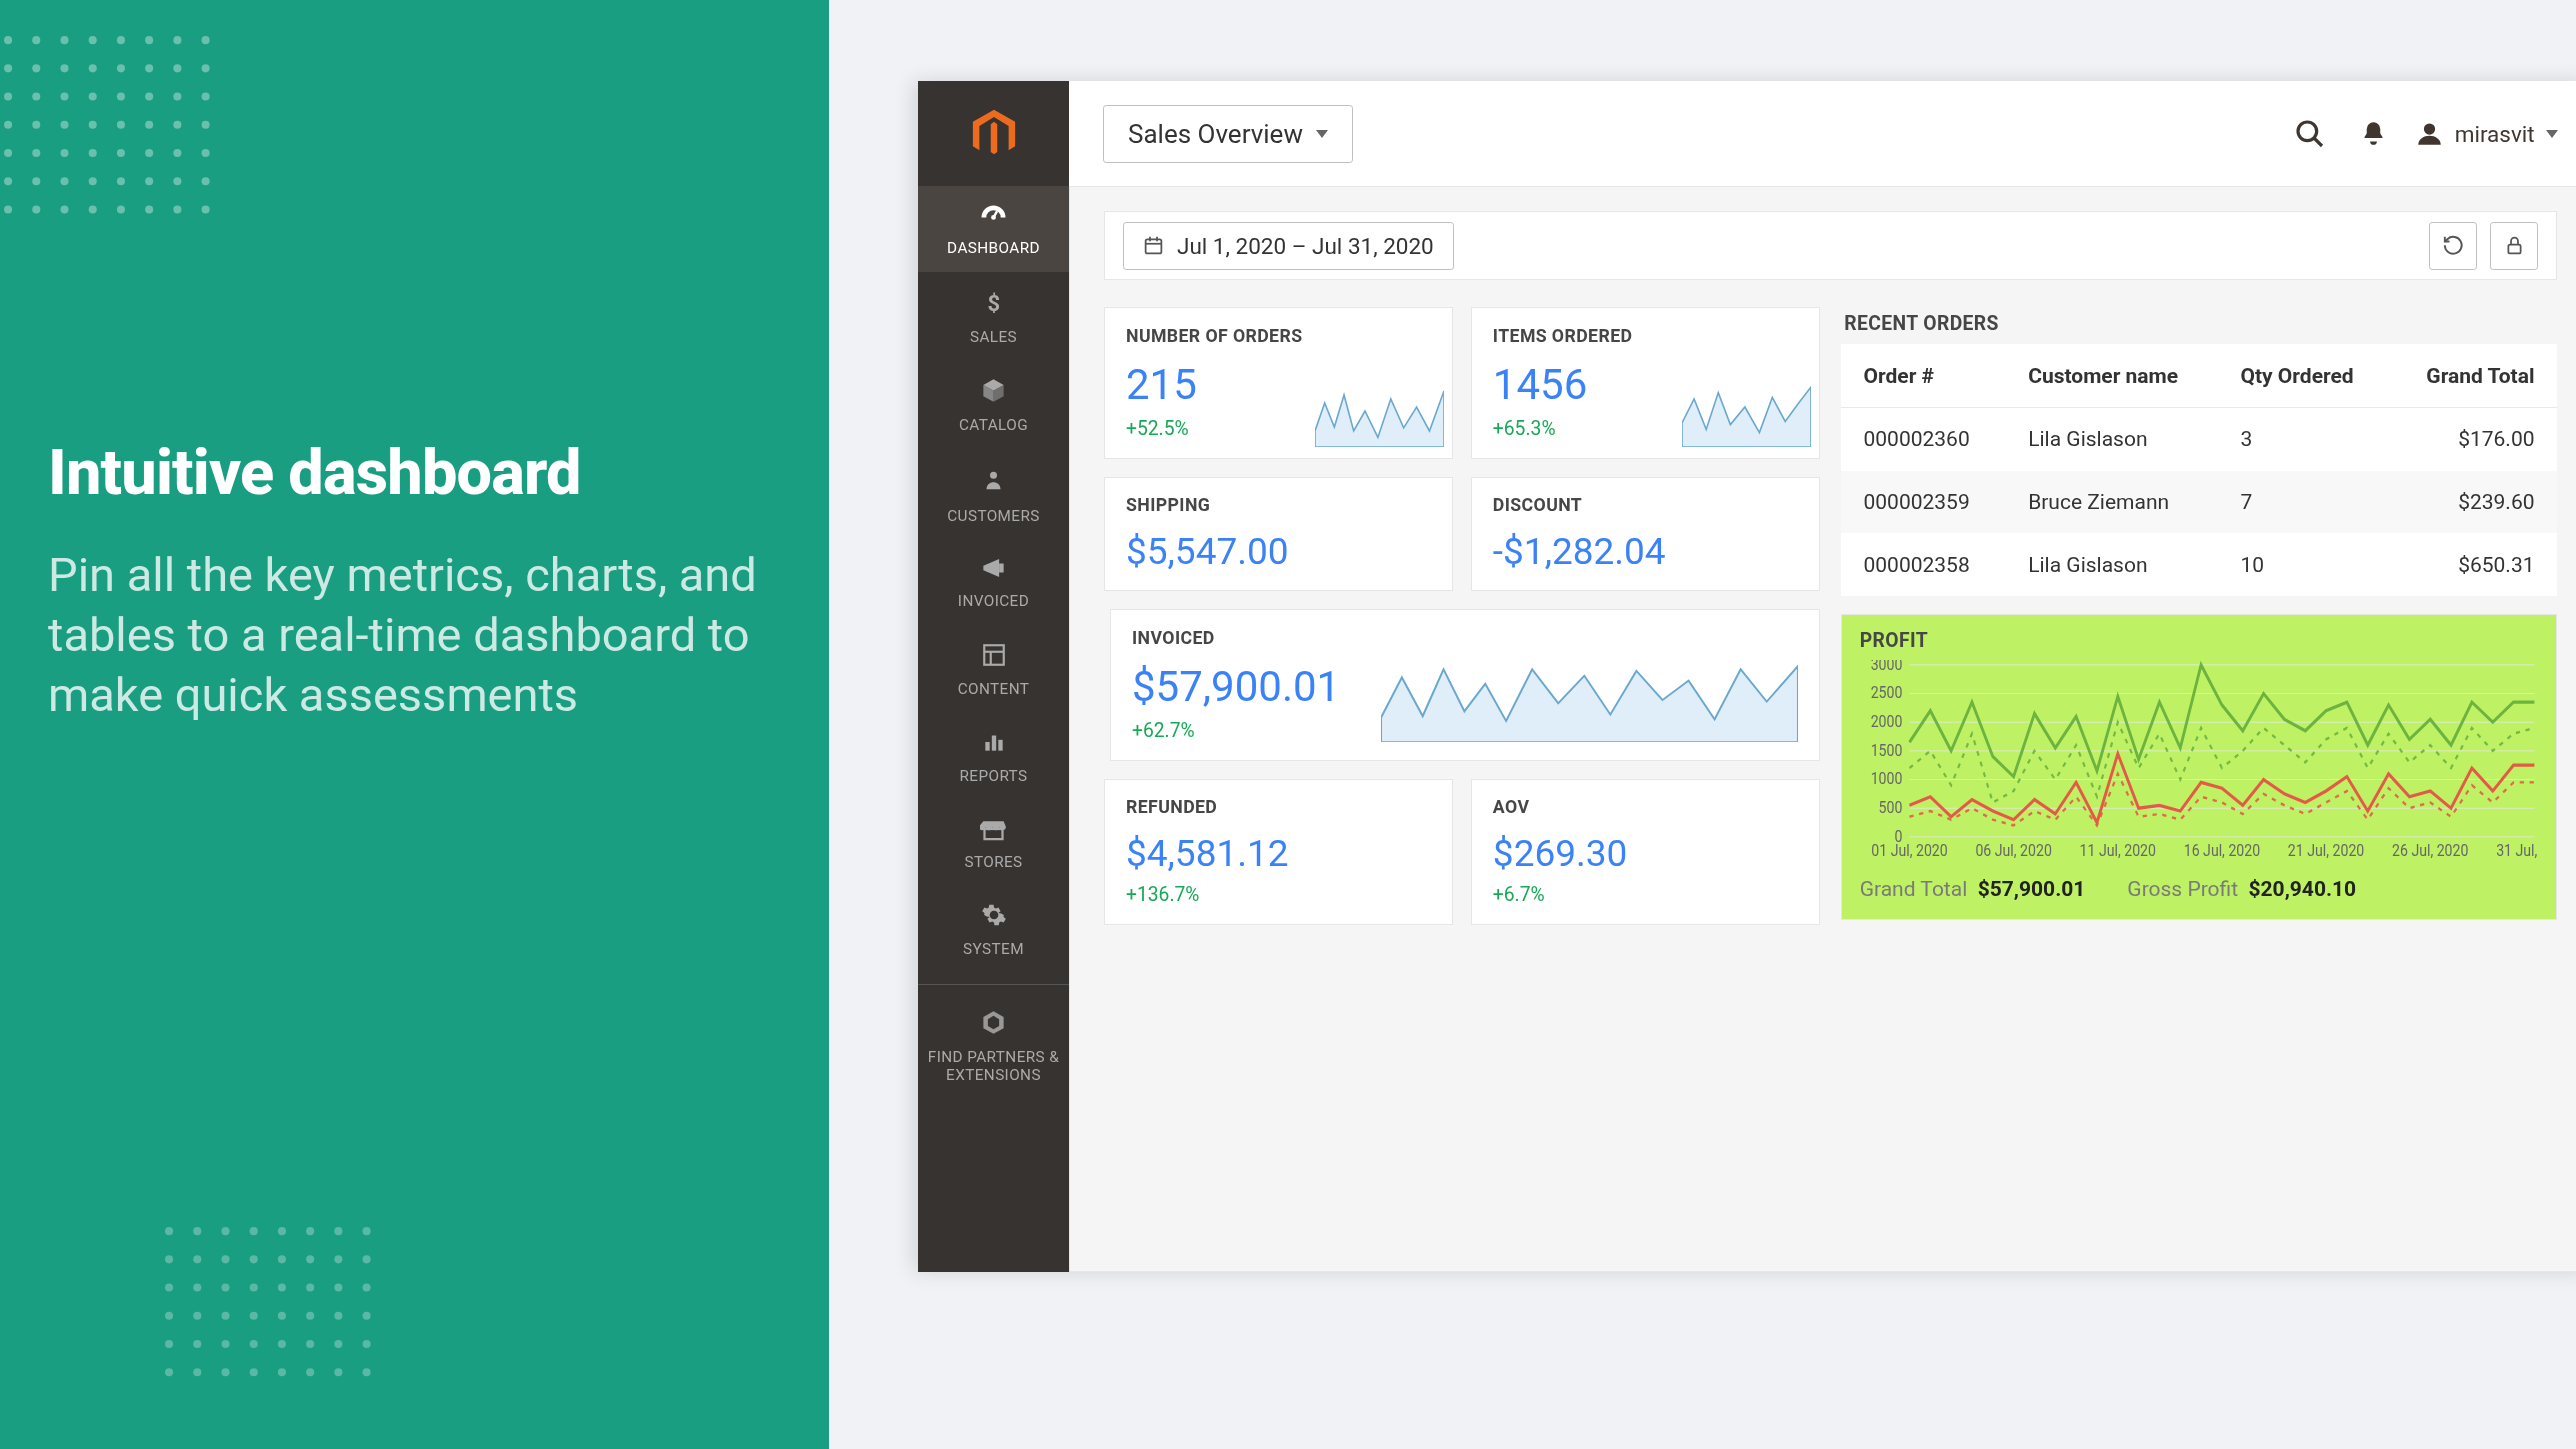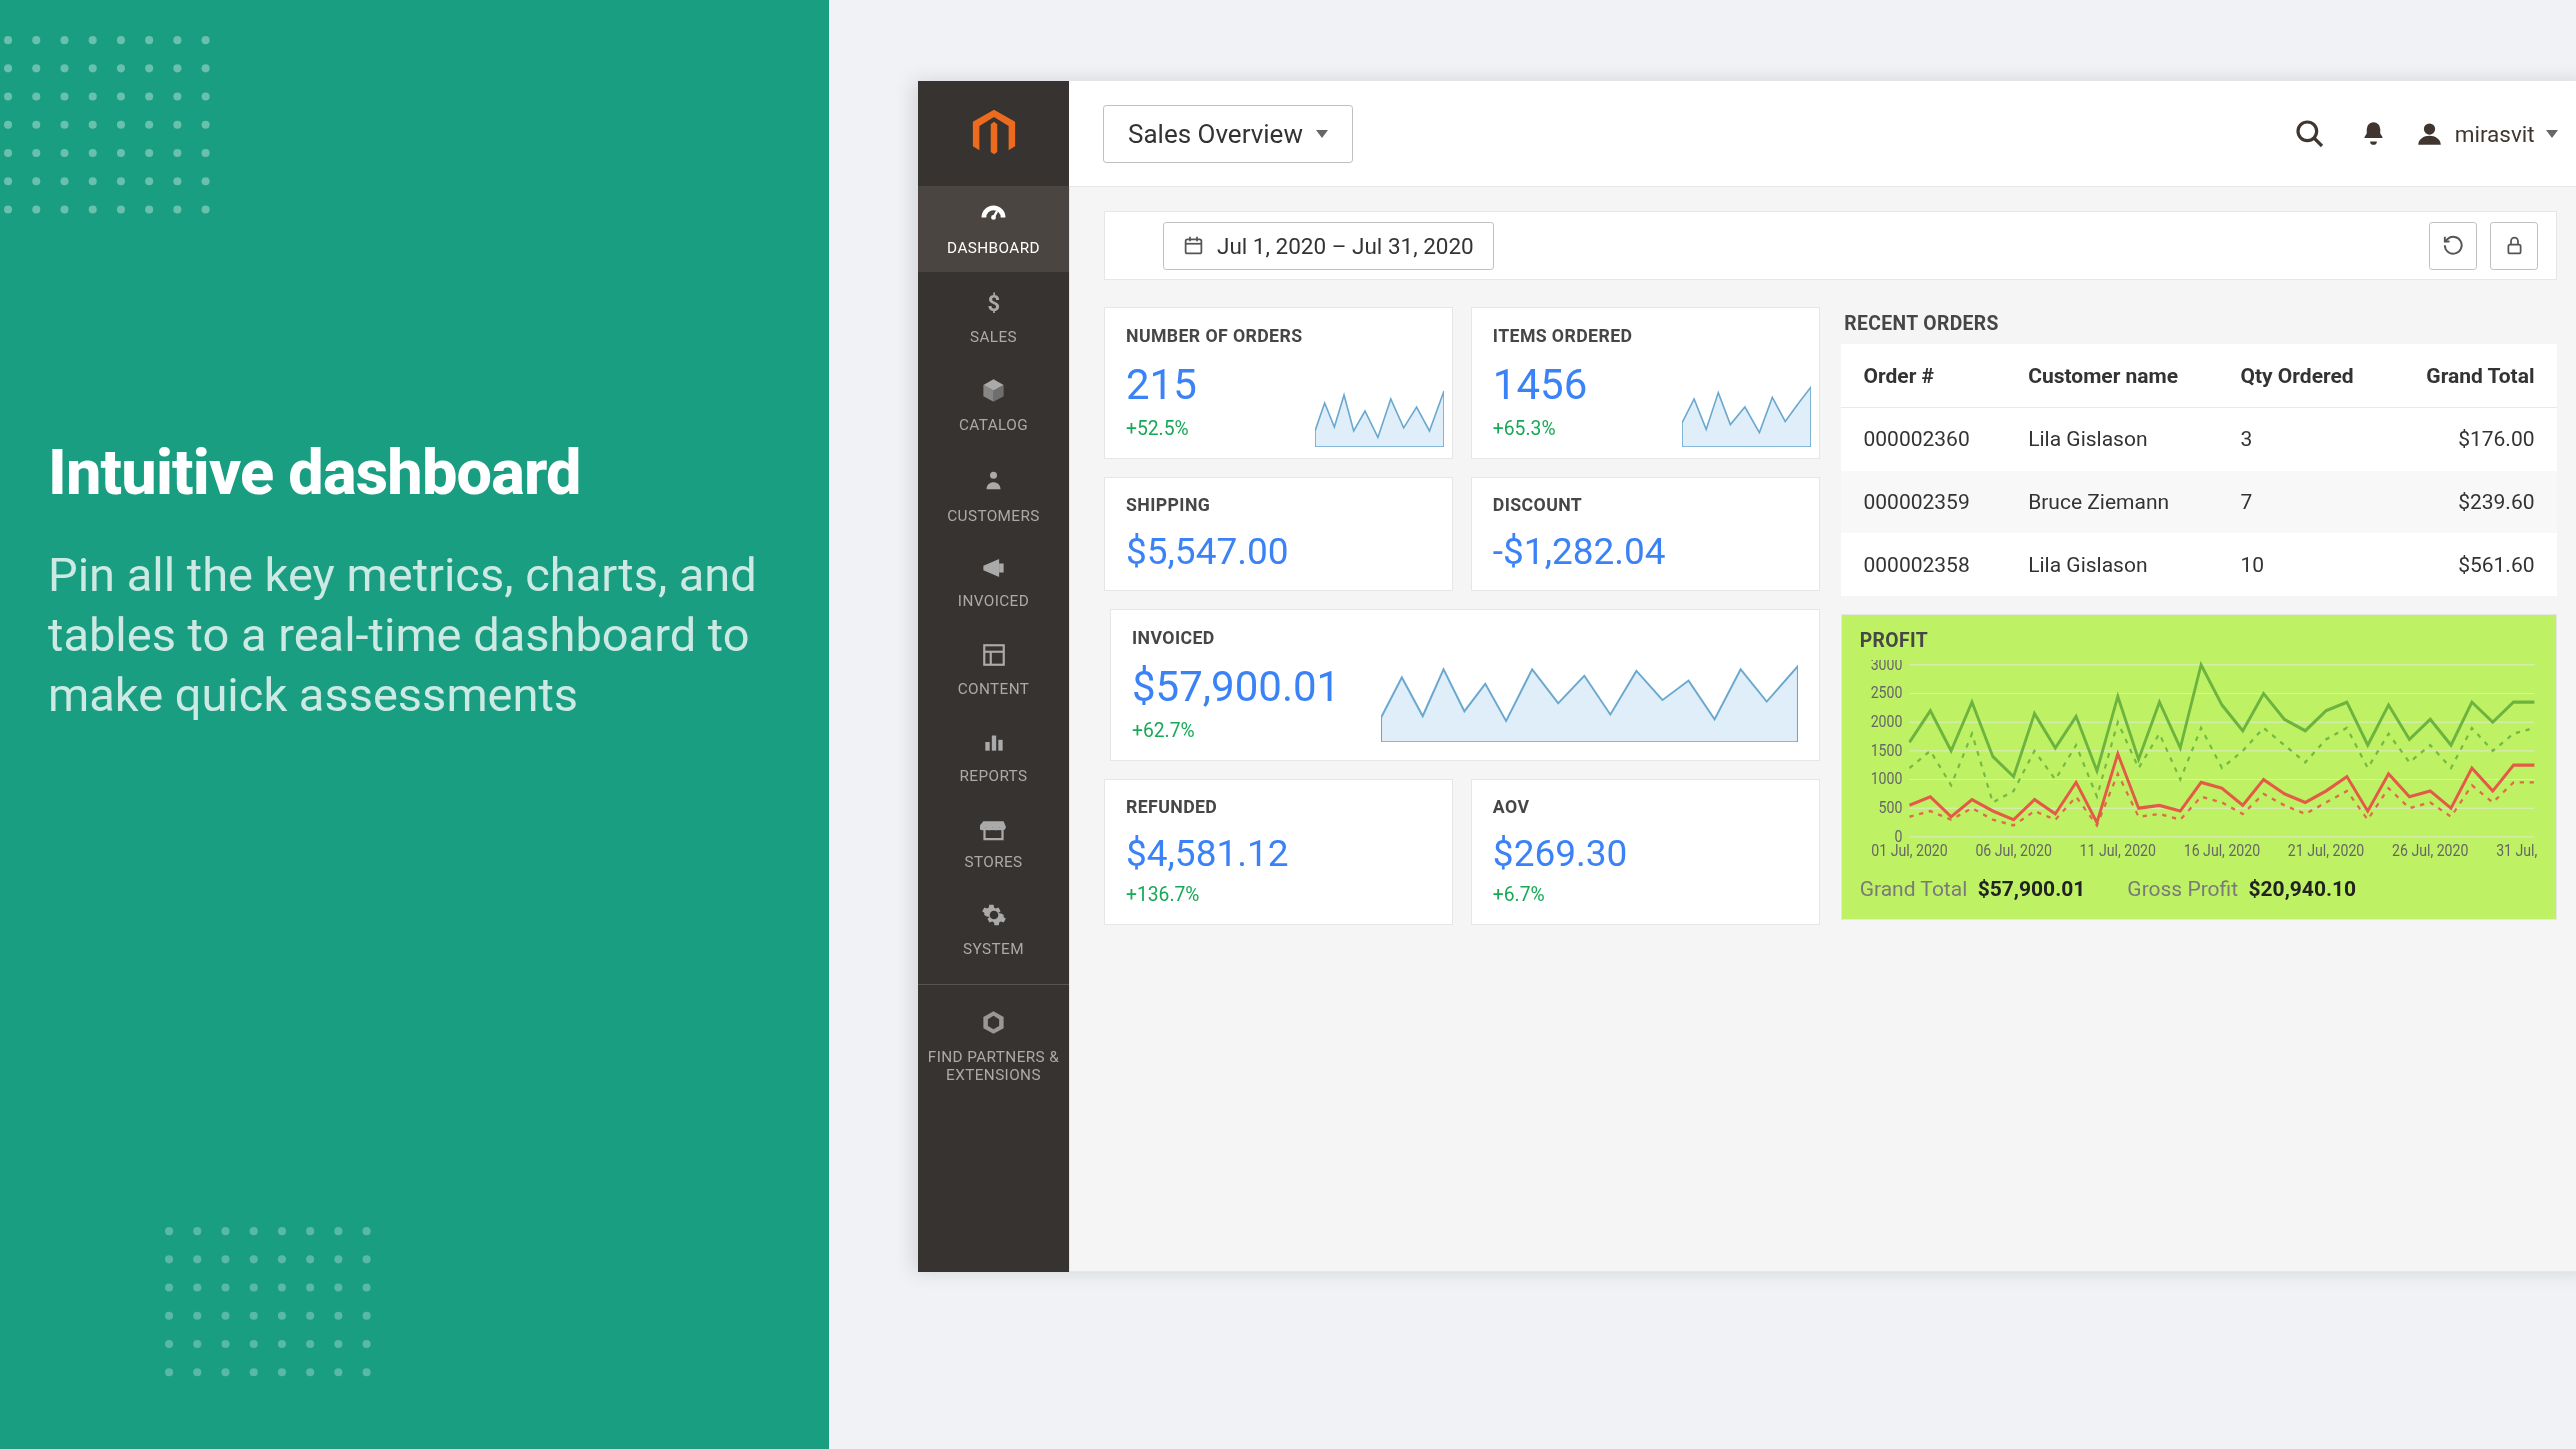--- a/index.html
+++ b/index.html
@@ -47,21 +47,21 @@
     display:flex; align-items:center; gap:13px; height:58px; padding:0 24px;
     border:0.8px solid #bfbfbf; background:#fff; font-size:26px; color:#333; border-radius:3.2px;
   }
   .caret-down { width:0;height:0;border-left:6.4px solid transparent;border-right:6.4px solid transparent;border-top:8px solid #666; display:inline-block; }
   .spacer { flex:1; }
   .ico-btn { width:43px;height:43px;display:flex;align-items:center;justify-content:center;color:#41362f; }
   .user { display:flex; align-items:center; gap:11.3px; color:#41362f; font-size:22.5px; }
 
   .workzone { flex:1; background:#f5f5f5; border:0.8px solid #e6e6e6; margin:0 0 0 0; padding:24px 34px 34px 34px; display:flex; flex-direction:column; gap:27px; min-width:0;}
   .toolbar { height:69px; background:#fff; border:0.8px solid #e6e6e6; display:flex; align-items:center; padding:0 17.7px; gap:13px; }
-  .datebtn { display:flex; align-items:center; gap:13px; height:48px; padding:0 19.3px; border:0.8px solid #bfbfbf; background:#fff; font-size:22.5px; color:#333; border-radius:3.2px;margin-left:40px; }
+  .datebtn { display:flex; align-items:center; gap:13px; height:48px; padding:0 19.3px; border:0.8px solid #bfbfbf; background:#fff; font-size:22.5px; color:#333; border-radius:3.2px; }
   .sqbtn { width:48px;height:48px;border:0.8px solid #bfbfbf;background:#fff;display:flex;align-items:center;justify-content:center;color:#555;border-radius:3.2px; }
 
   .grid { display:grid; grid-template-columns: 1fr 1fr; gap:21px; min-width:0;}
   .left-col { display:flex; flex-direction:column; gap:17.7px; min-width:0;}
   .right-col { display:flex; flex-direction:column; gap:17.7px; min-width:0;}
 
   .row2 { display:grid; grid-template-columns:1fr 1fr; gap:17.7px; }
   .card { background:#fff; border:0.8px solid #e6e6e6; padding:17.7px 21px; min-height:105px; position:relative; }
   .card .lbl { font-size:17.7px; font-weight:700; color:#464646; letter-spacing:0.4px; }
   .card .val { font-size:42px; color:#3b82f6; margin-top:14.5px; font-weight:400;}
@@ -451,21 +451,21 @@
                     <tr>
                       <td>000002359</td>
                       <td>Bruce Ziemann</td>
                       <td>7</td>
                       <td class="num">$239.60</td>
                     </tr>
                     <tr>
                       <td>000002358</td>
                       <td>Lila Gislason</td>
                       <td>10</td>
-                      <td class="num">$561.60</td>
+                      <td class="num">$650.31</td>
                     </tr>
                   </tbody>
               </table>
             </div>
 
             <div class="chart-card">
               <div class="panel-title" style="margin:0 0 8px 0">PROFIT</div>
               <div class="chart" style="height:201px">
                 <svg id="profit-svg" viewBox="0 0 960 250" preserveAspectRatio="none">
                     <line class="gridline" x1="70" x2="954" y1="220" y2="220"></line>

